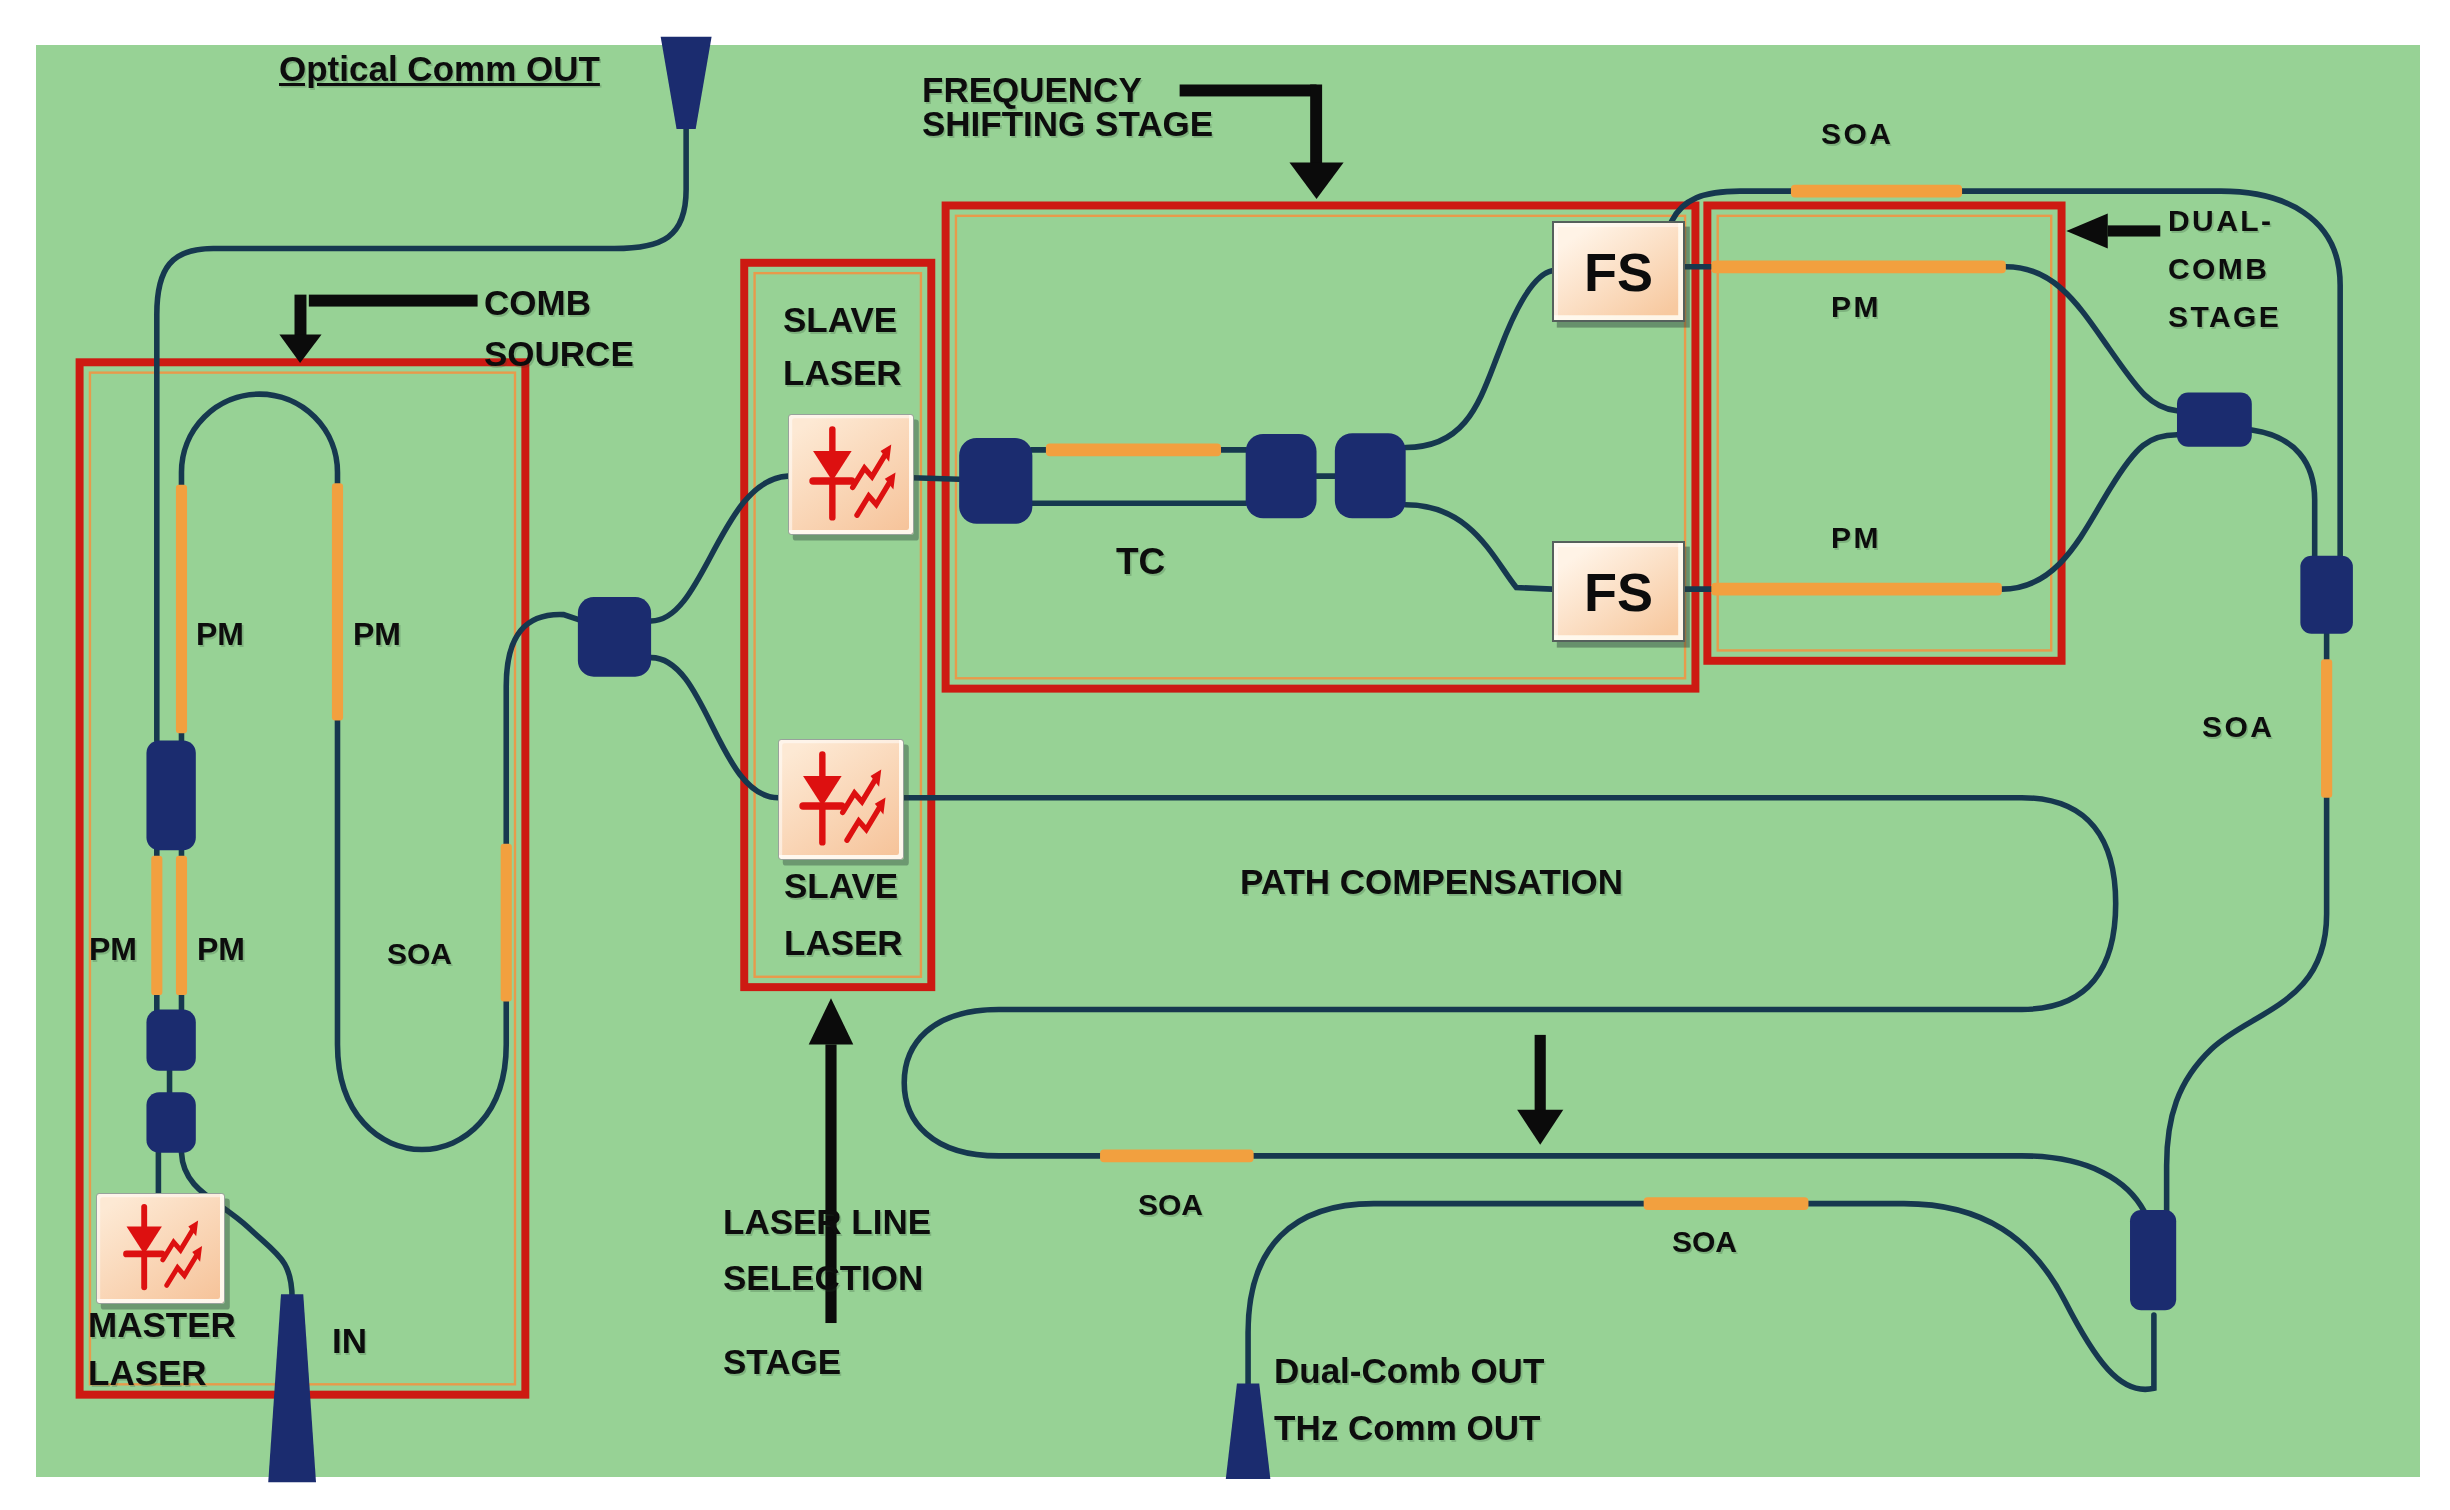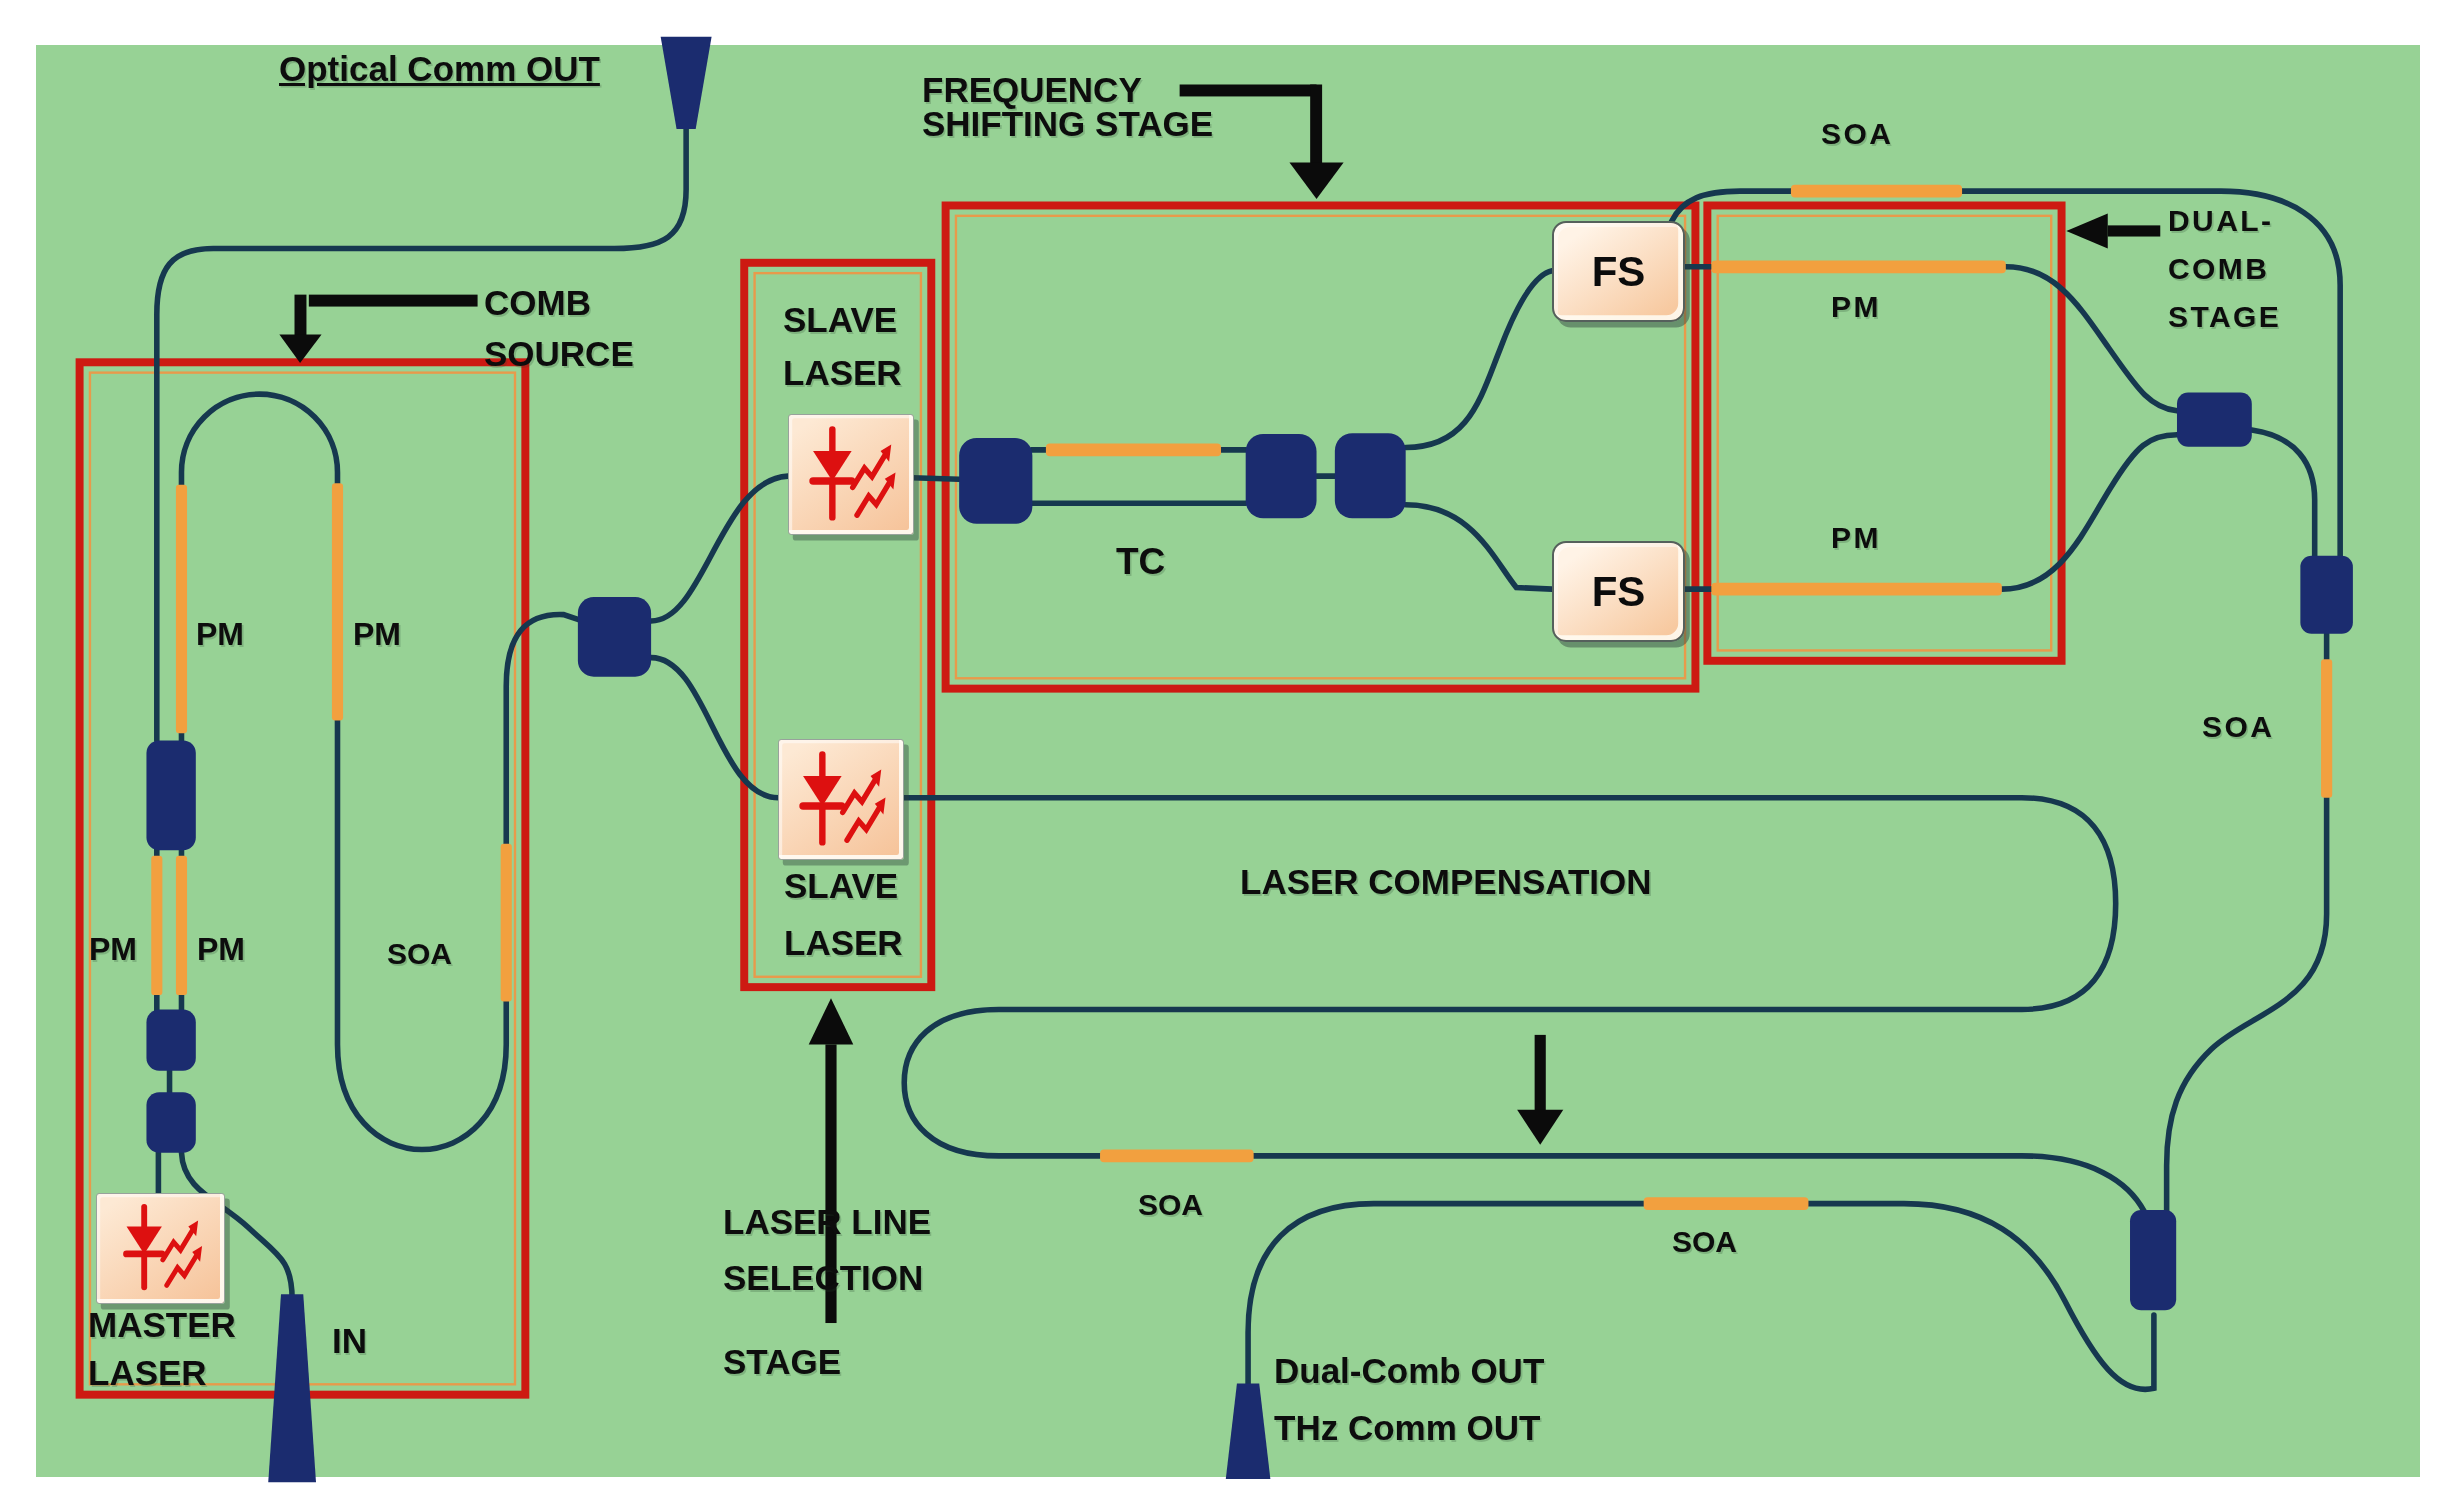--- a/index.html
+++ b/index.html
@@ -5,23 +5,23 @@
   html,body{margin:0;padding:0;background:#ffffff;width:2450px;height:1511px;overflow:hidden;}
   .page{position:relative;width:2450px;height:1511px;background:#ffffff;font-family:"Liberation Sans",sans-serif;}
   .board{position:absolute;left:36px;top:45px;width:2384px;height:1432px;background:#97D295;}
   svg.art{position:absolute;left:0;top:0;width:2450px;height:1511px;}
   .lbl{position:absolute;font-weight:bold;font-size:35px;line-height:1.05;color:#0d0d0d;white-space:nowrap;
        text-shadow:1.6px 1.6px 0 rgba(40,70,45,.22);}
   .f42{font-size:30px;} .f40{font-size:32px;} .f46{font-size:37px;}
   .ls{letter-spacing:2.4px;}
   .fsbox{position:absolute;display:flex;align-items:center;justify-content:center;
       background:linear-gradient(145deg,#FFF3E6 15%,#F7C9A0 90%);
-      border:2.4px solid #55605c;border-radius:14px;
+      border:2.4px solid #55605c;border-radius:0;
       box-shadow:inset -4.8px -4.8px 0 rgba(255,253,244,.85), inset 4px 4px 0 rgba(255,255,255,.45), 4.8px 5.6px 0 rgba(45,65,58,.45);
-      font-weight:bold;font-size:42px;color:#0c0c0c;}
+      font-weight:bold;font-size:54px;color:#0c0c0c;}
   .laser{position:absolute;background:linear-gradient(145deg,#FDE9D4 10%,#F6C49B 95%);
       border:1.6px solid #98a29c;border-radius:3.2px;
       box-shadow:inset -4px -4px 0 rgba(255,252,245,.9), inset 3.2px 3.2px 0 rgba(255,255,255,.5), 4.8px 5.6px 0 rgba(45,65,58,.4);}
   .laser svg{position:absolute;left:6%;top:5%;width:88%;height:90%;}
 </style>
 </head>
 <body>
 
 <div class="page">
   <div class="board"></div>
@@ -197,20 +197,20 @@
   <div class="lbl f40" style="left:353px;top:618px;">PM</div>
   <div class="lbl f40" style="left:89px;top:933px;">PM</div>
   <div class="lbl f40" style="left:197px;top:933px;">PM</div>
   <div class="lbl f42" style="left:387px;top:938px;">SOA</div>
   <div class="lbl" style="left:88px;top:1307px;">MASTER</div>
   <div class="lbl" style="left:88px;top:1355px;">LASER</div>
   <div class="lbl" style="left:332px;top:1323px;">IN</div>
   <div class="lbl" style="left:723px;top:1204px;">LASER LINE</div>
   <div class="lbl" style="left:723px;top:1260px;">SELECTION</div>
   <div class="lbl" style="left:723px;top:1344px;">STAGE</div>
-  <div class="lbl" style="left:1240px;top:864px;">LASER COMPENSATION</div>
+  <div class="lbl" style="left:1240px;top:864px;">PATH COMPENSATION</div>
   <div class="lbl f42" style="left:1138px;top:1189px;">SOA</div>
   <div class="lbl f42" style="left:1672px;top:1226px;">SOA</div>
   <div class="lbl f42 ls" style="left:2202px;top:711px;">SOA</div>
   <div class="lbl" style="left:1274px;top:1353px;">Dual-Comb OUT</div>
   <div class="lbl" style="left:1274px;top:1410px;">THz Comm OUT</div>
 </div>
 
 
 </body></html>

